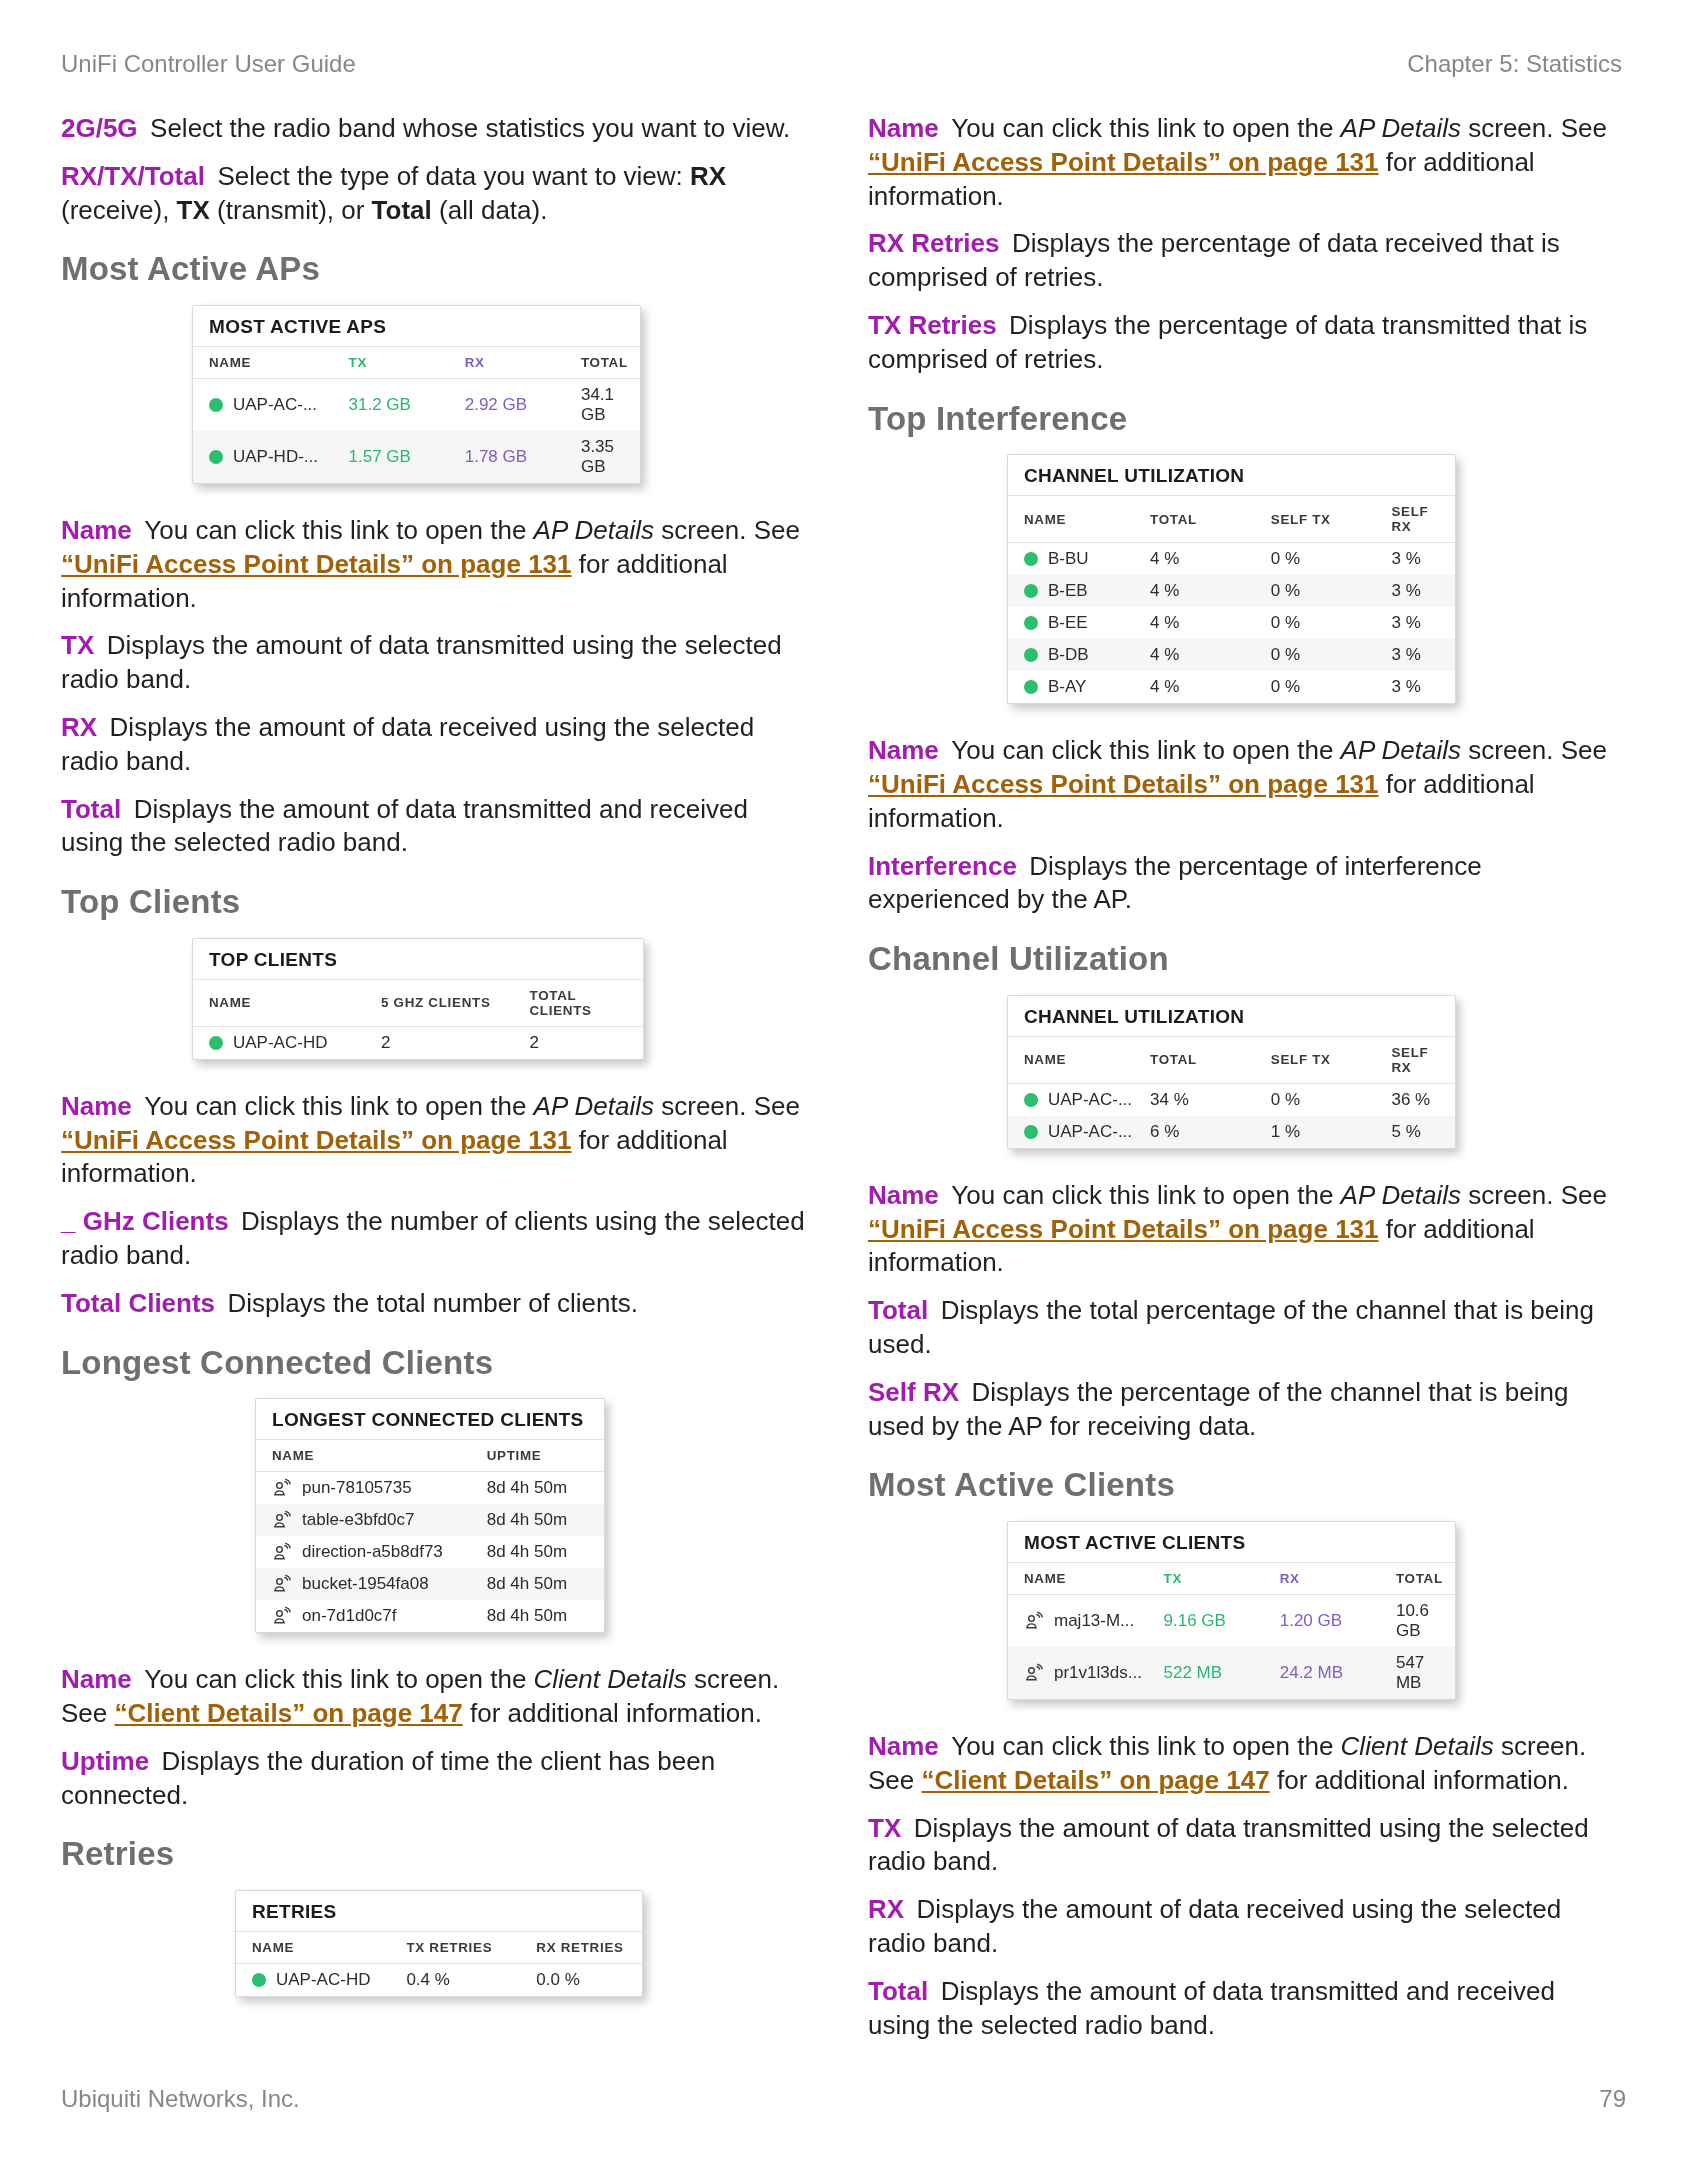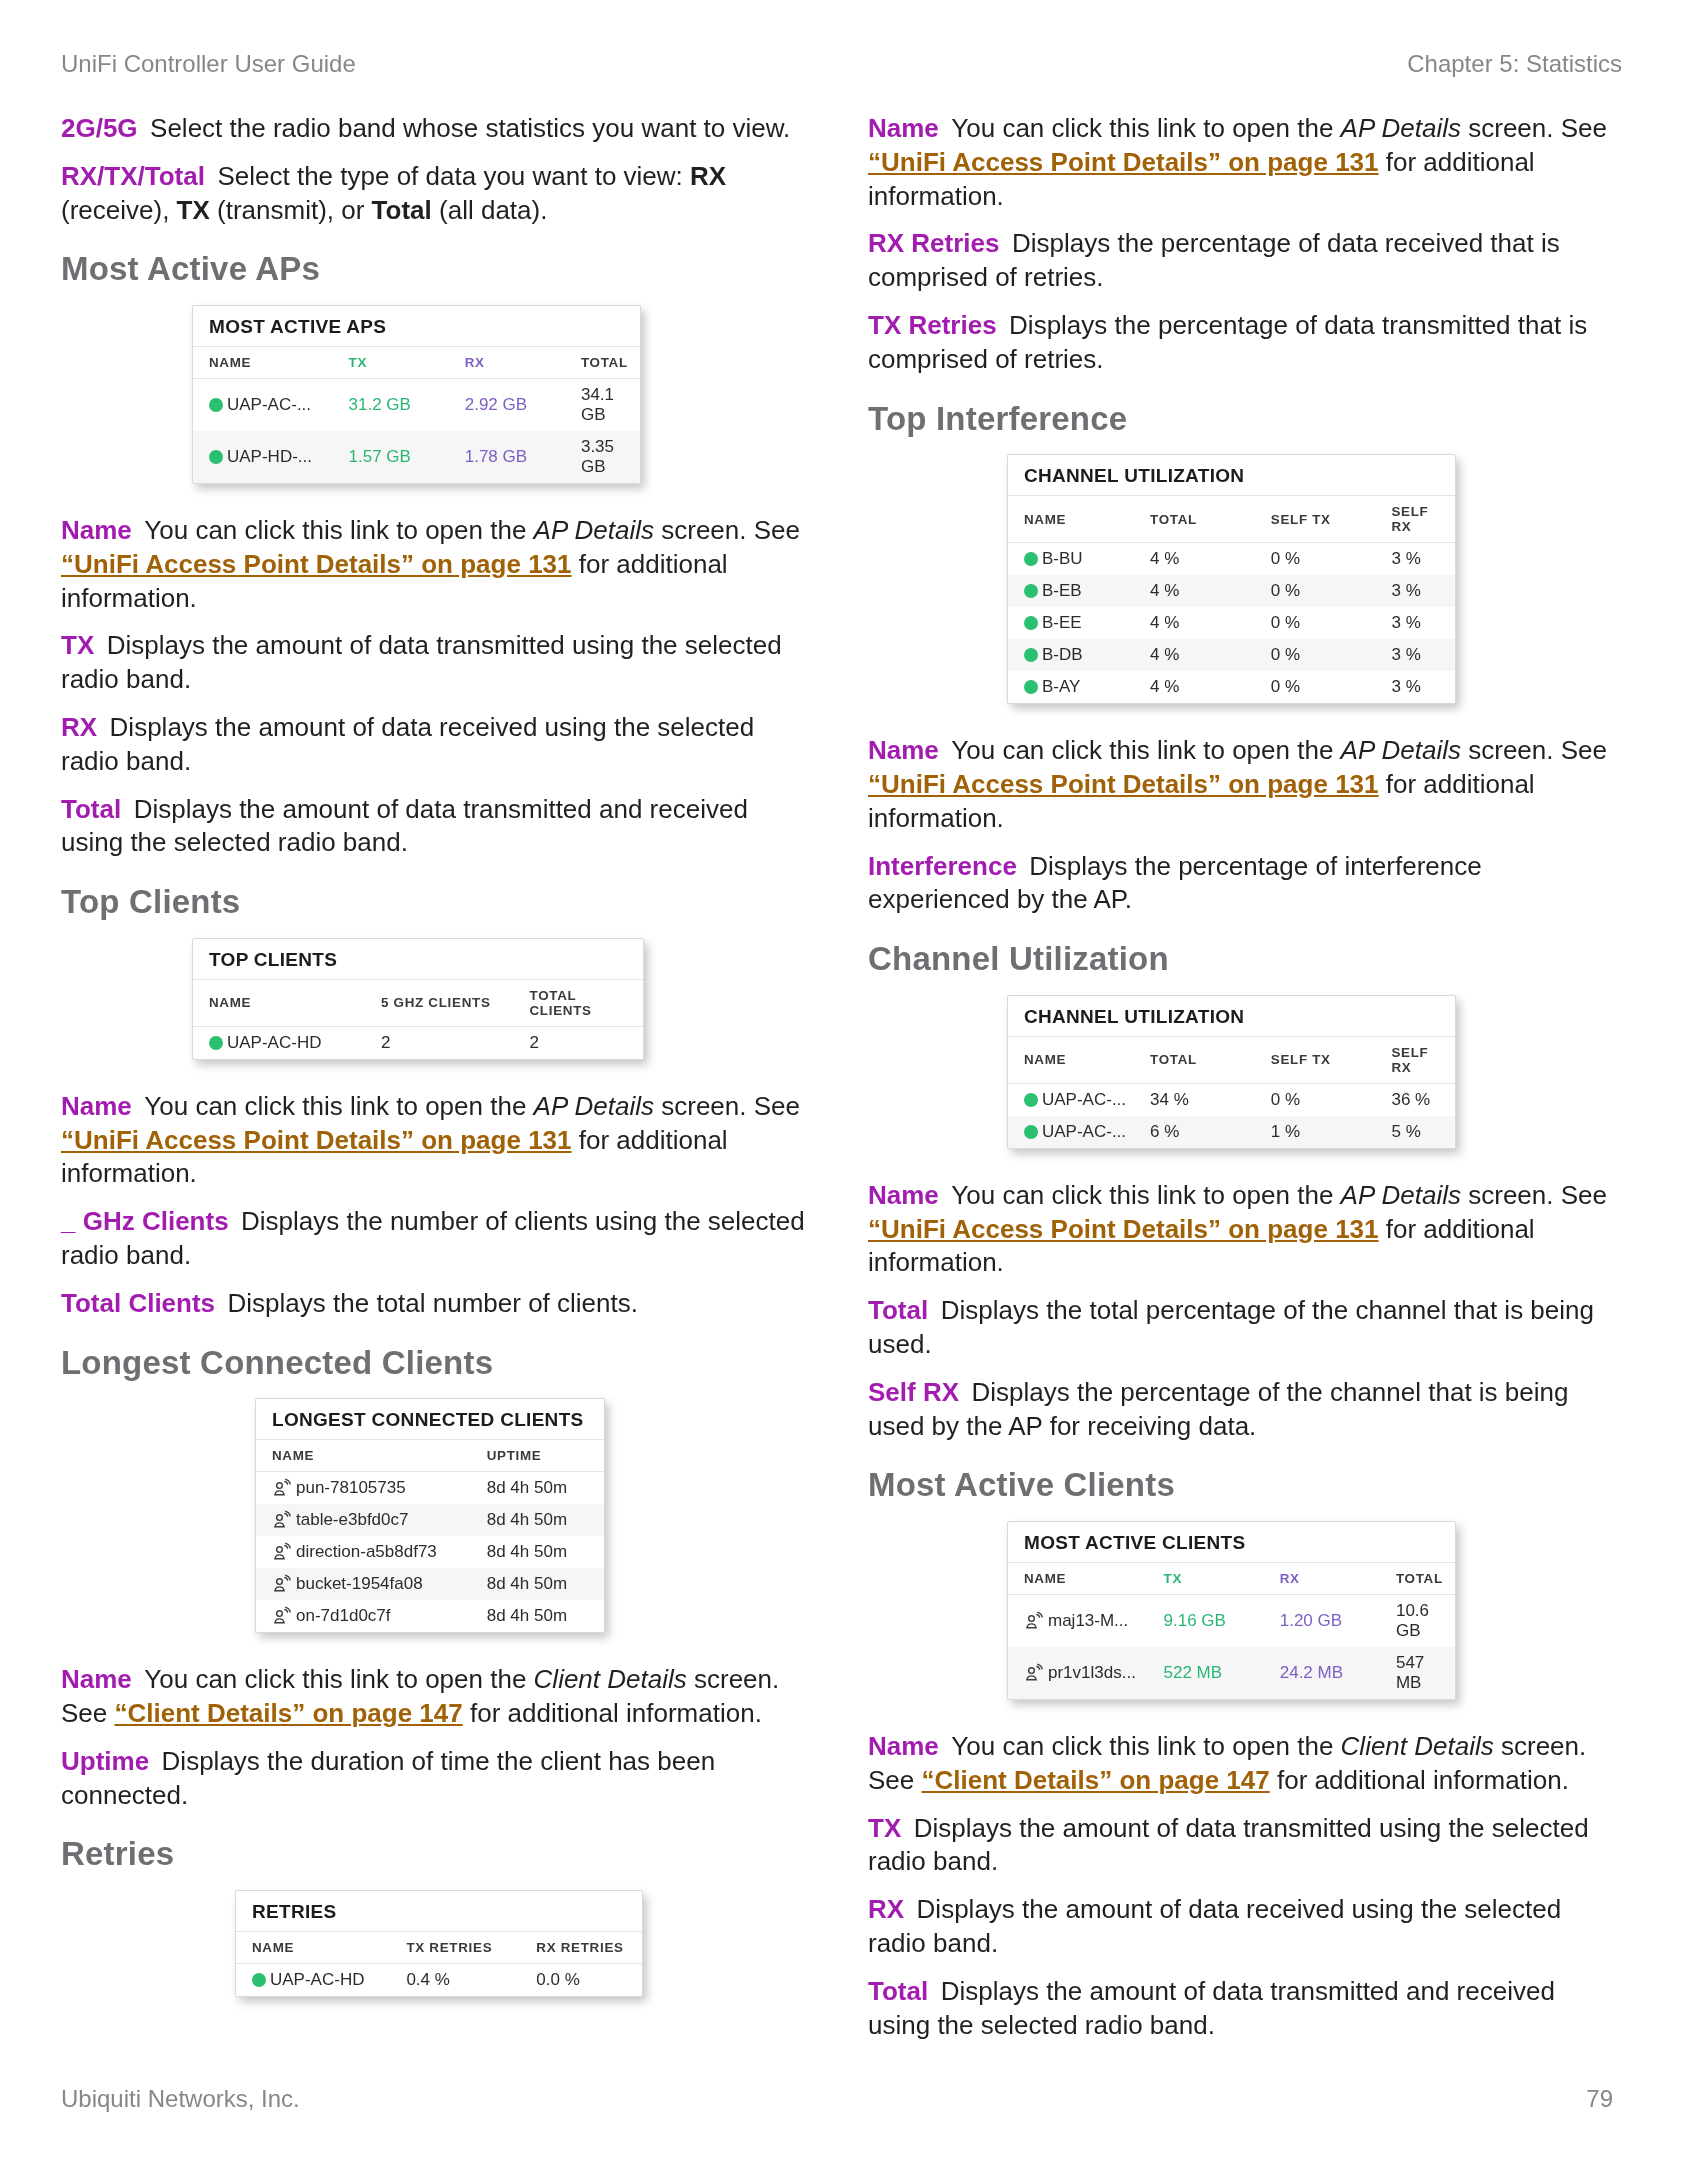--- a/index.html
+++ b/index.html
@@ -36,25 +36,25 @@
   table.stat{width:100%;border-collapse:collapse;table-layout:fixed;}
   table.stat th{
     font-size:13.4px;font-weight:bold;letter-spacing:0.7px;color:#3a3a3a;
     text-align:left;padding:8px 8px;border-bottom:1px solid #e4e4e4;
   }
   table.stat td{font-size:17px;color:#2c2c2c;padding:6px 8px;}
   table.stat tbody tr:nth-child(even){background:#f6f6f6;}
   table.stat th:first-child,table.stat td:first-child{padding-left:16px;}
   .c-green{color:#2bb673 !important;}
   .c-purple{color:#7e5ec4 !important;}
-  .name-cell{display:flex;align-items:center;gap:4px;white-space:nowrap;overflow:hidden;}
+  .name-cell{display:flex;align-items:center;gap:10px;white-space:nowrap;overflow:hidden;}
   .dot{width:14px;height:14px;border-radius:50%;background:#2abf71;flex:0 0 auto;}
   .cli-icon{flex:0 0 auto;display:inline-block;}
   .page-footer{
-    position:absolute;left:61px;right:70px;bottom:65px;
+    position:absolute;left:61px;right:57px;bottom:65px;
     display:flex;justify-content:space-between;align-items:baseline;
     color:#85878a;font-size:24px;
   }
 </style>
 </head>
 <body>
 
 <div class="running-head">
   <span>UniFi Controller User Guide</span>
   <span>Chapter 5: Statistics</span>

